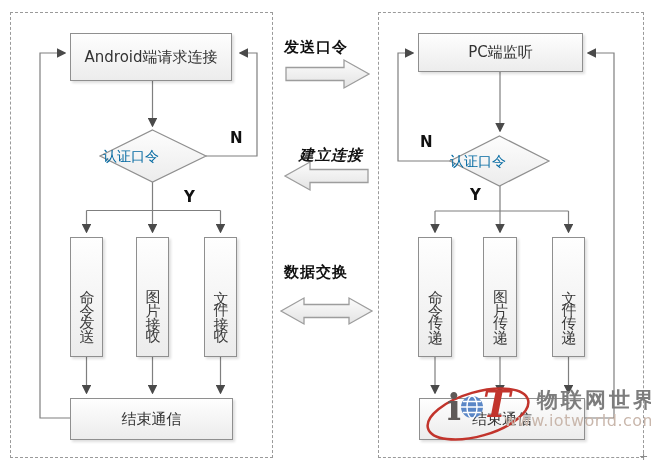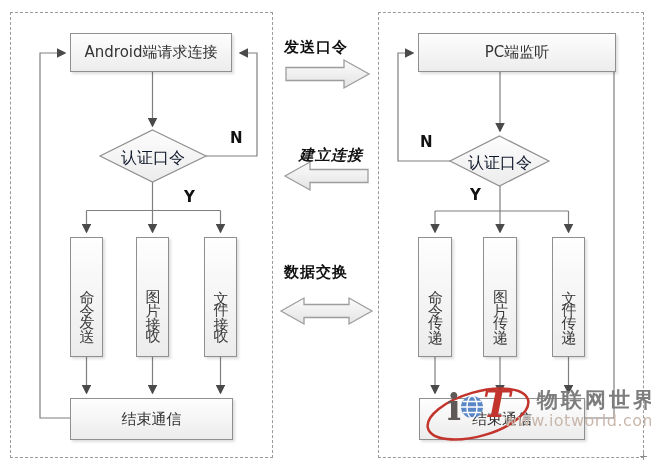--- a/index.html
+++ b/index.html
@@ -31,22 +31,22 @@
   }
   .vnode .vtext{
     writing-mode:vertical-lr;
     text-orientation:upright;
     letter-spacing:13px;
     font-size:15px;color:#3a3a3a;
     line-height:1;
     padding-top:13px;
   }
   .diamond-label{
-    position:absolute;width:100px;text-align:center;
-    font-size:16px;color:#0f172a;
+    position:absolute;width:100px;text-align:left;
+    font-size:14px;color:#0369a1;
   }
   .branch-label{
     position:absolute;
     font-weight:bold;font-size:15px;color:#111;
   }
   .mid-label{
     position:absolute;
     font-weight:bold;font-size:15px;color:#111;
     letter-spacing:1px;white-space:nowrap;
   }
@@ -124,39 +124,39 @@
     </g>
 
     <polygon points="152.5,130 206,156 152.5,182 100,156" fill="url(#nodeGrad)" stroke="#8f8f8f" stroke-width="1.2"></polygon>
     <polygon points="499.5,136 549,161 499.5,186 450,161" fill="url(#nodeGrad)" stroke="#8f8f8f" stroke-width="1.2"></polygon>
 
     <polygon points="286,67.5 344,67.5 344,60 369,74 344,88 344,80.5 286,80.5" fill="url(#arrowGrad)" stroke="#9d9d9d" stroke-width="1.3"></polygon>
     <polygon points="368,169.5 310,169.5 310,162 285,176 310,190 310,182.5 368,182.5" fill="url(#arrowGrad)" stroke="#9d9d9d" stroke-width="1.3"></polygon>
     <polygon points="281,311 304,298 304,304.5 349,304.5 349,298 372,311 349,324 349,317.5 304,317.5 304,324" fill="url(#arrowGrad)" stroke="#9d9d9d" stroke-width="1.3"></polygon>
   </svg>
 
-  <div class="node" style="left:70px;top:33px;width:162px;height:39px;">Android端请求连接</div>
+  <div class="node" style="left:70px;top:33px;width:162px;height:48px;">Android端请求连接</div>
 
   <div class="diamond-label" style="left:103px;top:148px;">认证口令</div>
   <div class="branch-label" style="left:230px;top:129px;">N</div>
   <div class="branch-label" style="left:184px;top:188px;">Y</div>
 
   <div class="node vnode" style="left:70px;top:237px;width:33px;height:120px;">
     <span class="vtext">命令发送</span>
   </div>
   <div class="node vnode" style="left:136px;top:237px;width:33px;height:120px;">
     <span class="vtext">图片接收</span>
   </div>
   <div class="node vnode" style="left:204px;top:237px;width:33px;height:120px;">
     <span class="vtext">文件接收</span>
   </div>
 
   <div class="node" style="left:70px;top:398px;width:163px;height:42px;">结束通信</div>
 
-  <div class="node" style="left:418px;top:33px;width:198px;height:39px;">PC端监听</div>
+  <div class="node" style="left:418px;top:33px;width:165px;height:39px;">PC端监听</div>
 
   <div class="diamond-label" style="left:450px;top:153px;">认证口令</div>
   <div class="branch-label" style="left:420px;top:133px;">N</div>
   <div class="branch-label" style="left:470px;top:186px;">Y</div>
 
   <div class="node vnode" style="left:418px;top:237px;width:34px;height:120px;">
     <span class="vtext">命令传递</span>
   </div>
   <div class="node vnode" style="left:483px;top:237px;width:34px;height:120px;">
     <span class="vtext">图片传递</span>

